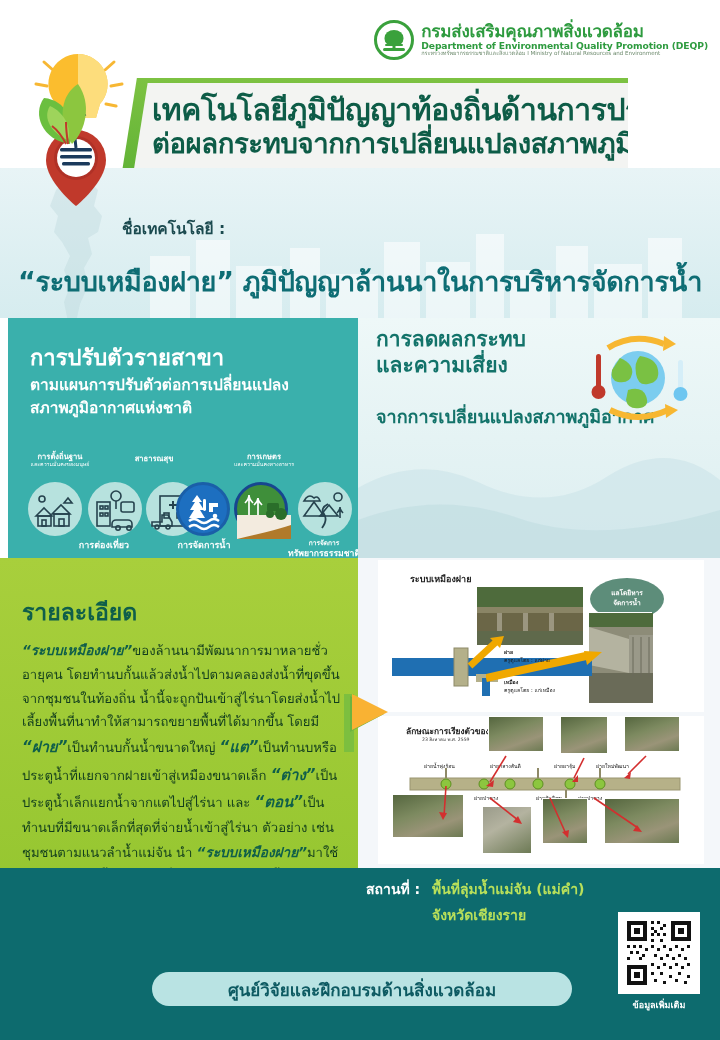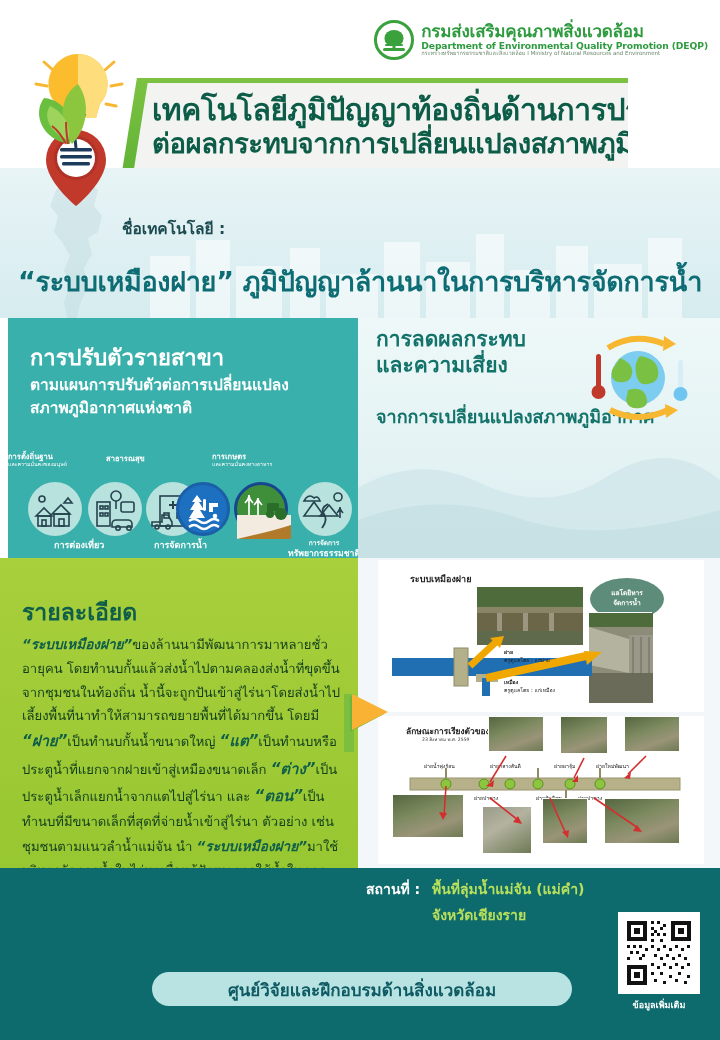--- a/index.html
+++ b/index.html
@@ -65,21 +65,21 @@
   .panel-left {
     position:absolute; left:0; top:318px; width:358px; height:240px;
     background:#3ab0ac;
     margin-left:8px;
   }
   .pl-h1 { position:absolute; left:22px; top:22px; font-size:22px; font-weight:bold; color:#ffffff; }
   .pl-h2 { position:absolute; left:22px; top:56px; width:320px; font-size:15.5px; font-weight:bold; color:#ffffff; line-height:1.5; }
 
   .icons-row { position:absolute; left:6px; top:452px; width:352px; height:104px; }
   .ic { position:absolute; width:54px; height:54px; border-radius:50%; }
-  .ic-lbl { position:absolute; font-size:7.6px; font-weight:bold; color:#ffffff; text-align:left; line-height:1.2;}
+  .ic-lbl { position:absolute; font-size:7.6px; font-weight:bold; color:#ffffff; text-align:center; line-height:1.2;}
   .ic-sub { font-size:5.3px; font-weight:normal; display:block; }
 
   .panel-right {
     position:absolute; left:358px; top:318px; width:362px; height:240px;
     background:linear-gradient(180deg,#eef8f8 0%, #dceef0 100%);
     overflow:hidden;
   }
   .pr-hills { position:absolute; left:0; bottom:0; width:362px; height:130px;}
   .pr-h1 { position:absolute; left:18px; top:8px; font-size:21px; font-weight:bold; color:#13736a; line-height:1.25; z-index:3;}
   .pr-h2 { position:absolute; left:18px; top:84px; font-size:18px; font-weight:bold; color:#13736a; z-index:3;}
@@ -87,21 +87,21 @@
   .globe-wrap { position:absolute; right:22px; top:14px; width:120px; height:92px; z-index:4;}
 
   
   .detail-panel {
     position:absolute; left:0; top:558px; width:358px; height:382px;
     background:linear-gradient(180deg,#a8cf3c 0%, #93c52f 100%);
   }
   .detail-inner{
     position:absolute; left:22px; top:594px; width:324px;
   }
-  .d-h { font-size:23px; font-weight:bold; color:#0f5e4a; margin-bottom:2px;}
+  .d-h { font-size:23px; font-weight:bold; color:#0f5e4a; margin-bottom:8px;}
   .d-body { font-size:13.1px; color:#123e1d; line-height:1.82; text-align:left;}
   .d-em { font-weight:bold; font-style:italic; color:#0f5e4a; font-size:13.6px; }
   .d-em2 { font-weight:bold; font-style:italic; color:#0f5e4a; font-size:15px; }
 
   .arrow-green { position:absolute; left:344px; top:692px; width:46px; height:62px; z-index:6;}
 
   
   .diagram-bg { position:absolute; left:358px; top:558px; width:362px; height:310px; background:#f4f7fa;}
   .dia1 { position:absolute; left:378px; top:560px; width:326px; height:152px; background:#ffffff;}
   .dia2 { position:absolute; left:378px; top:716px; width:326px; height:148px; background:#ffffff;}

